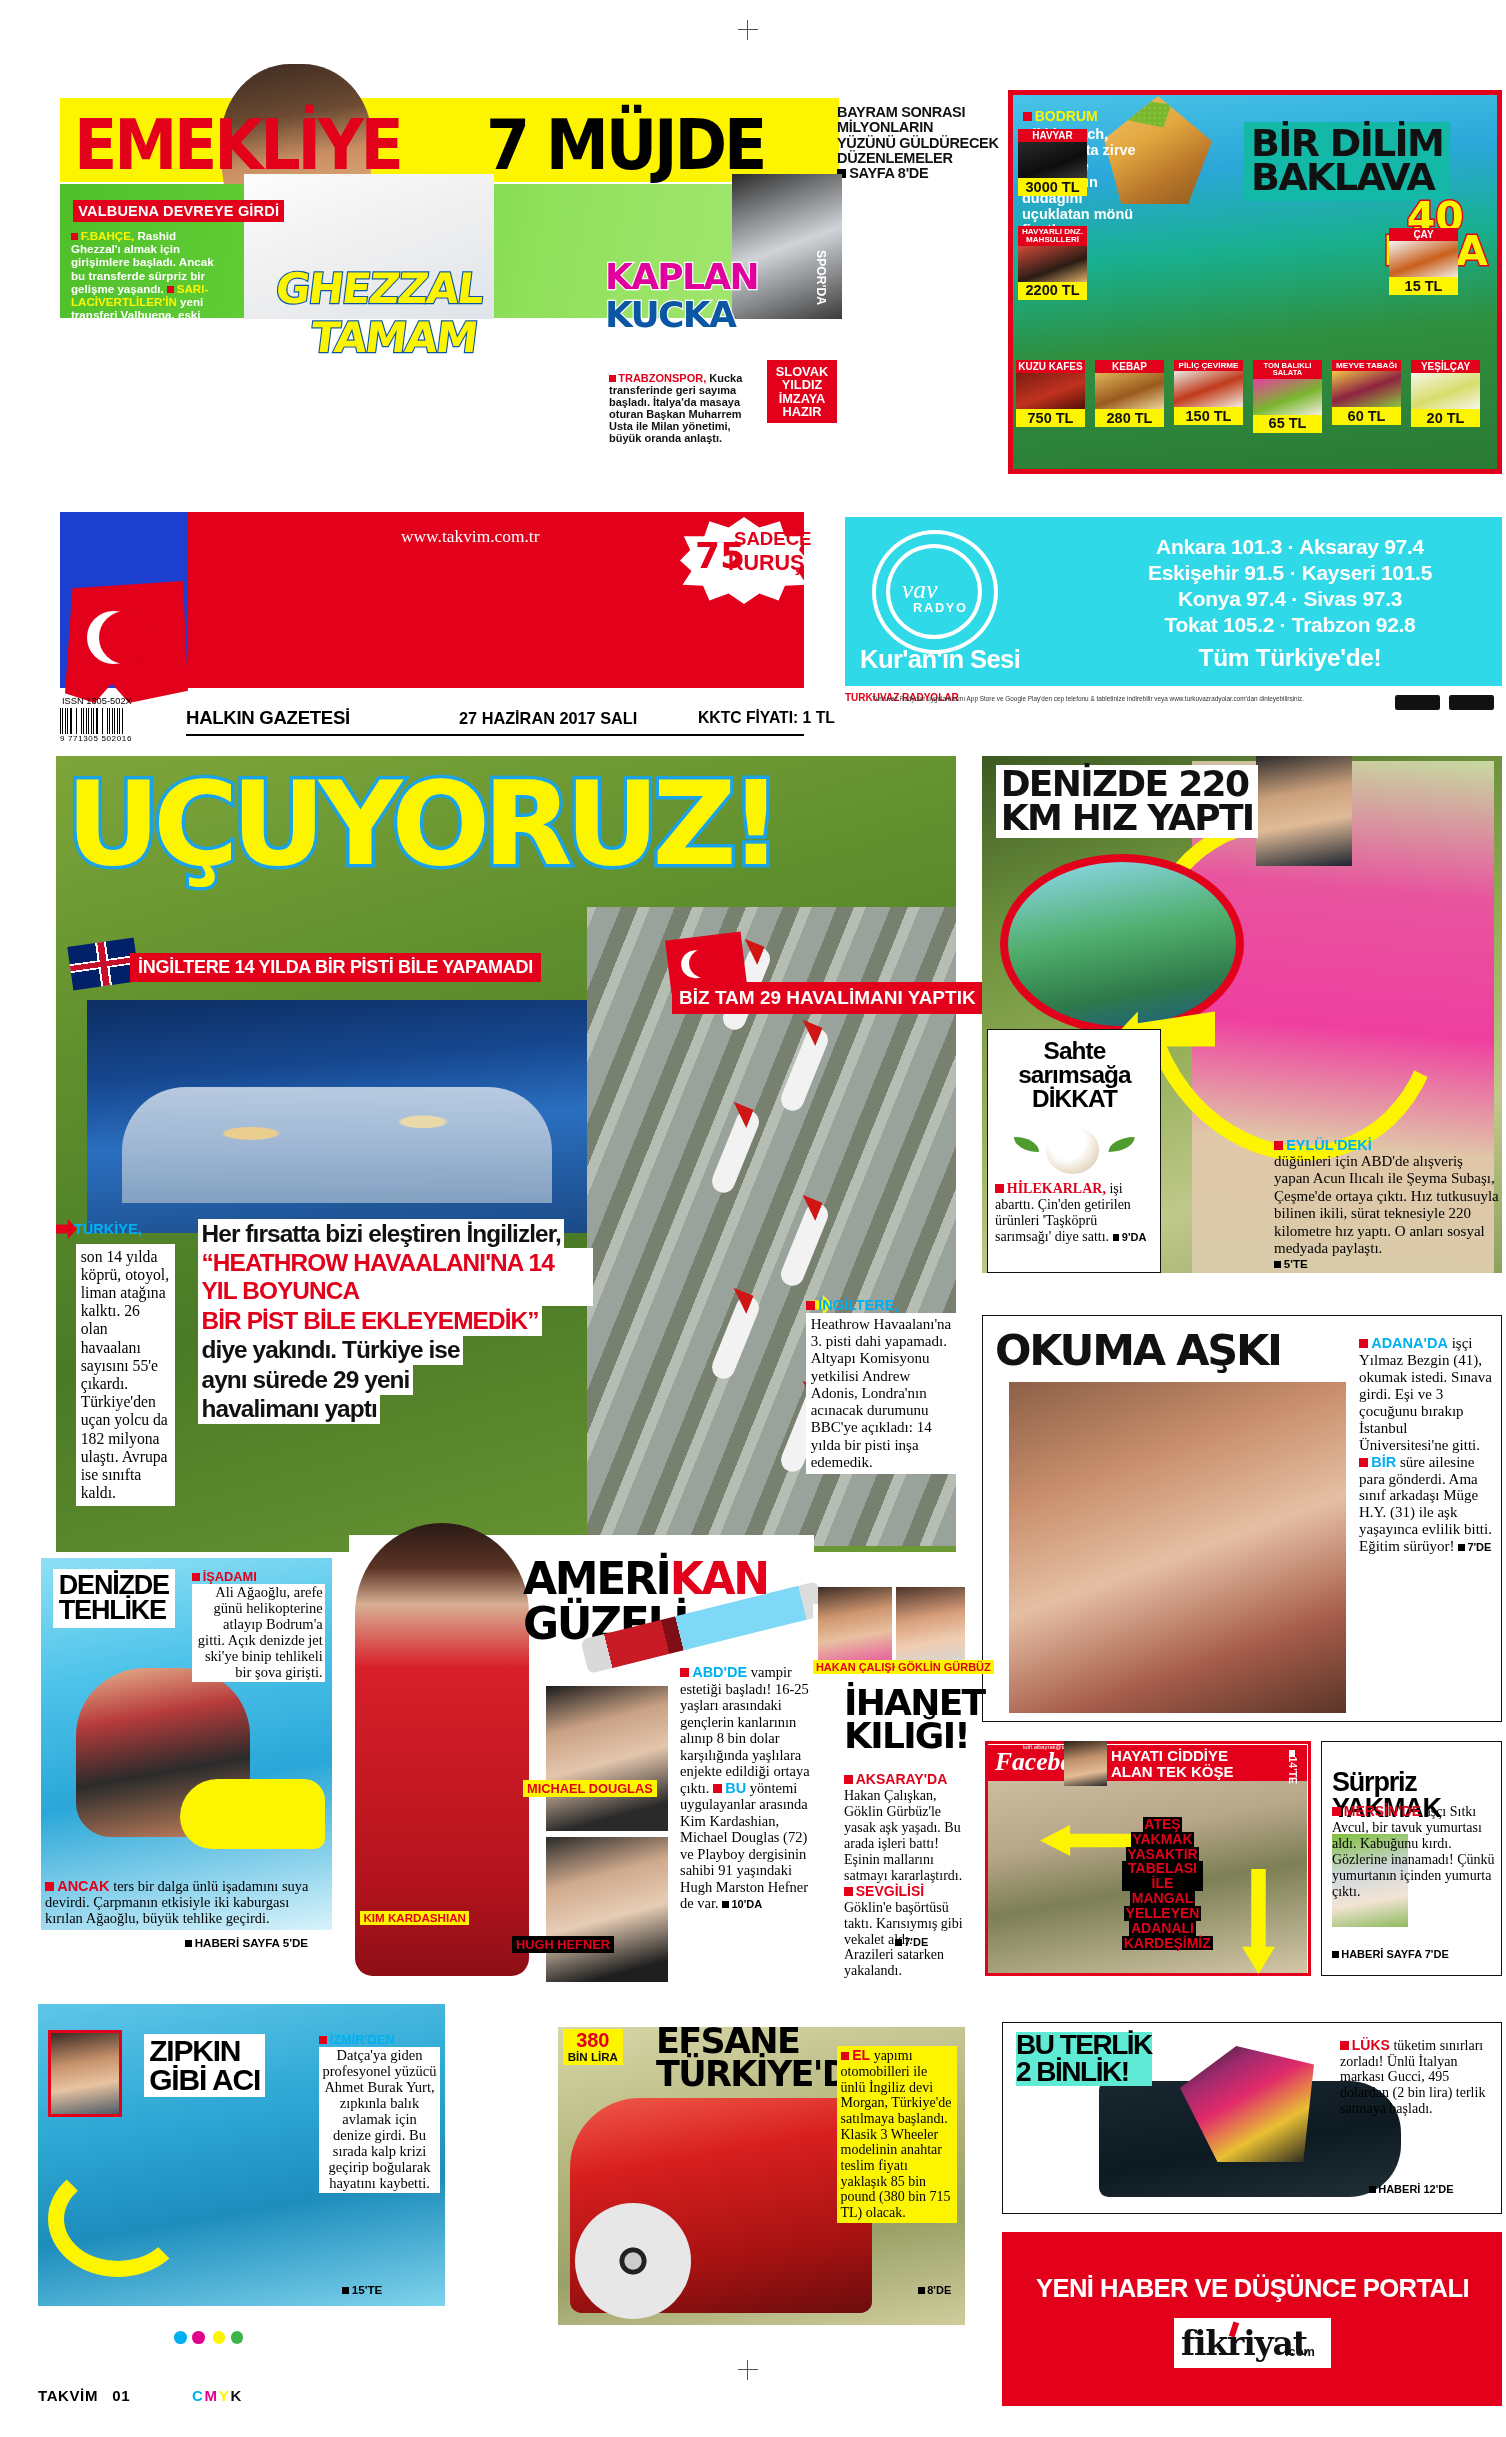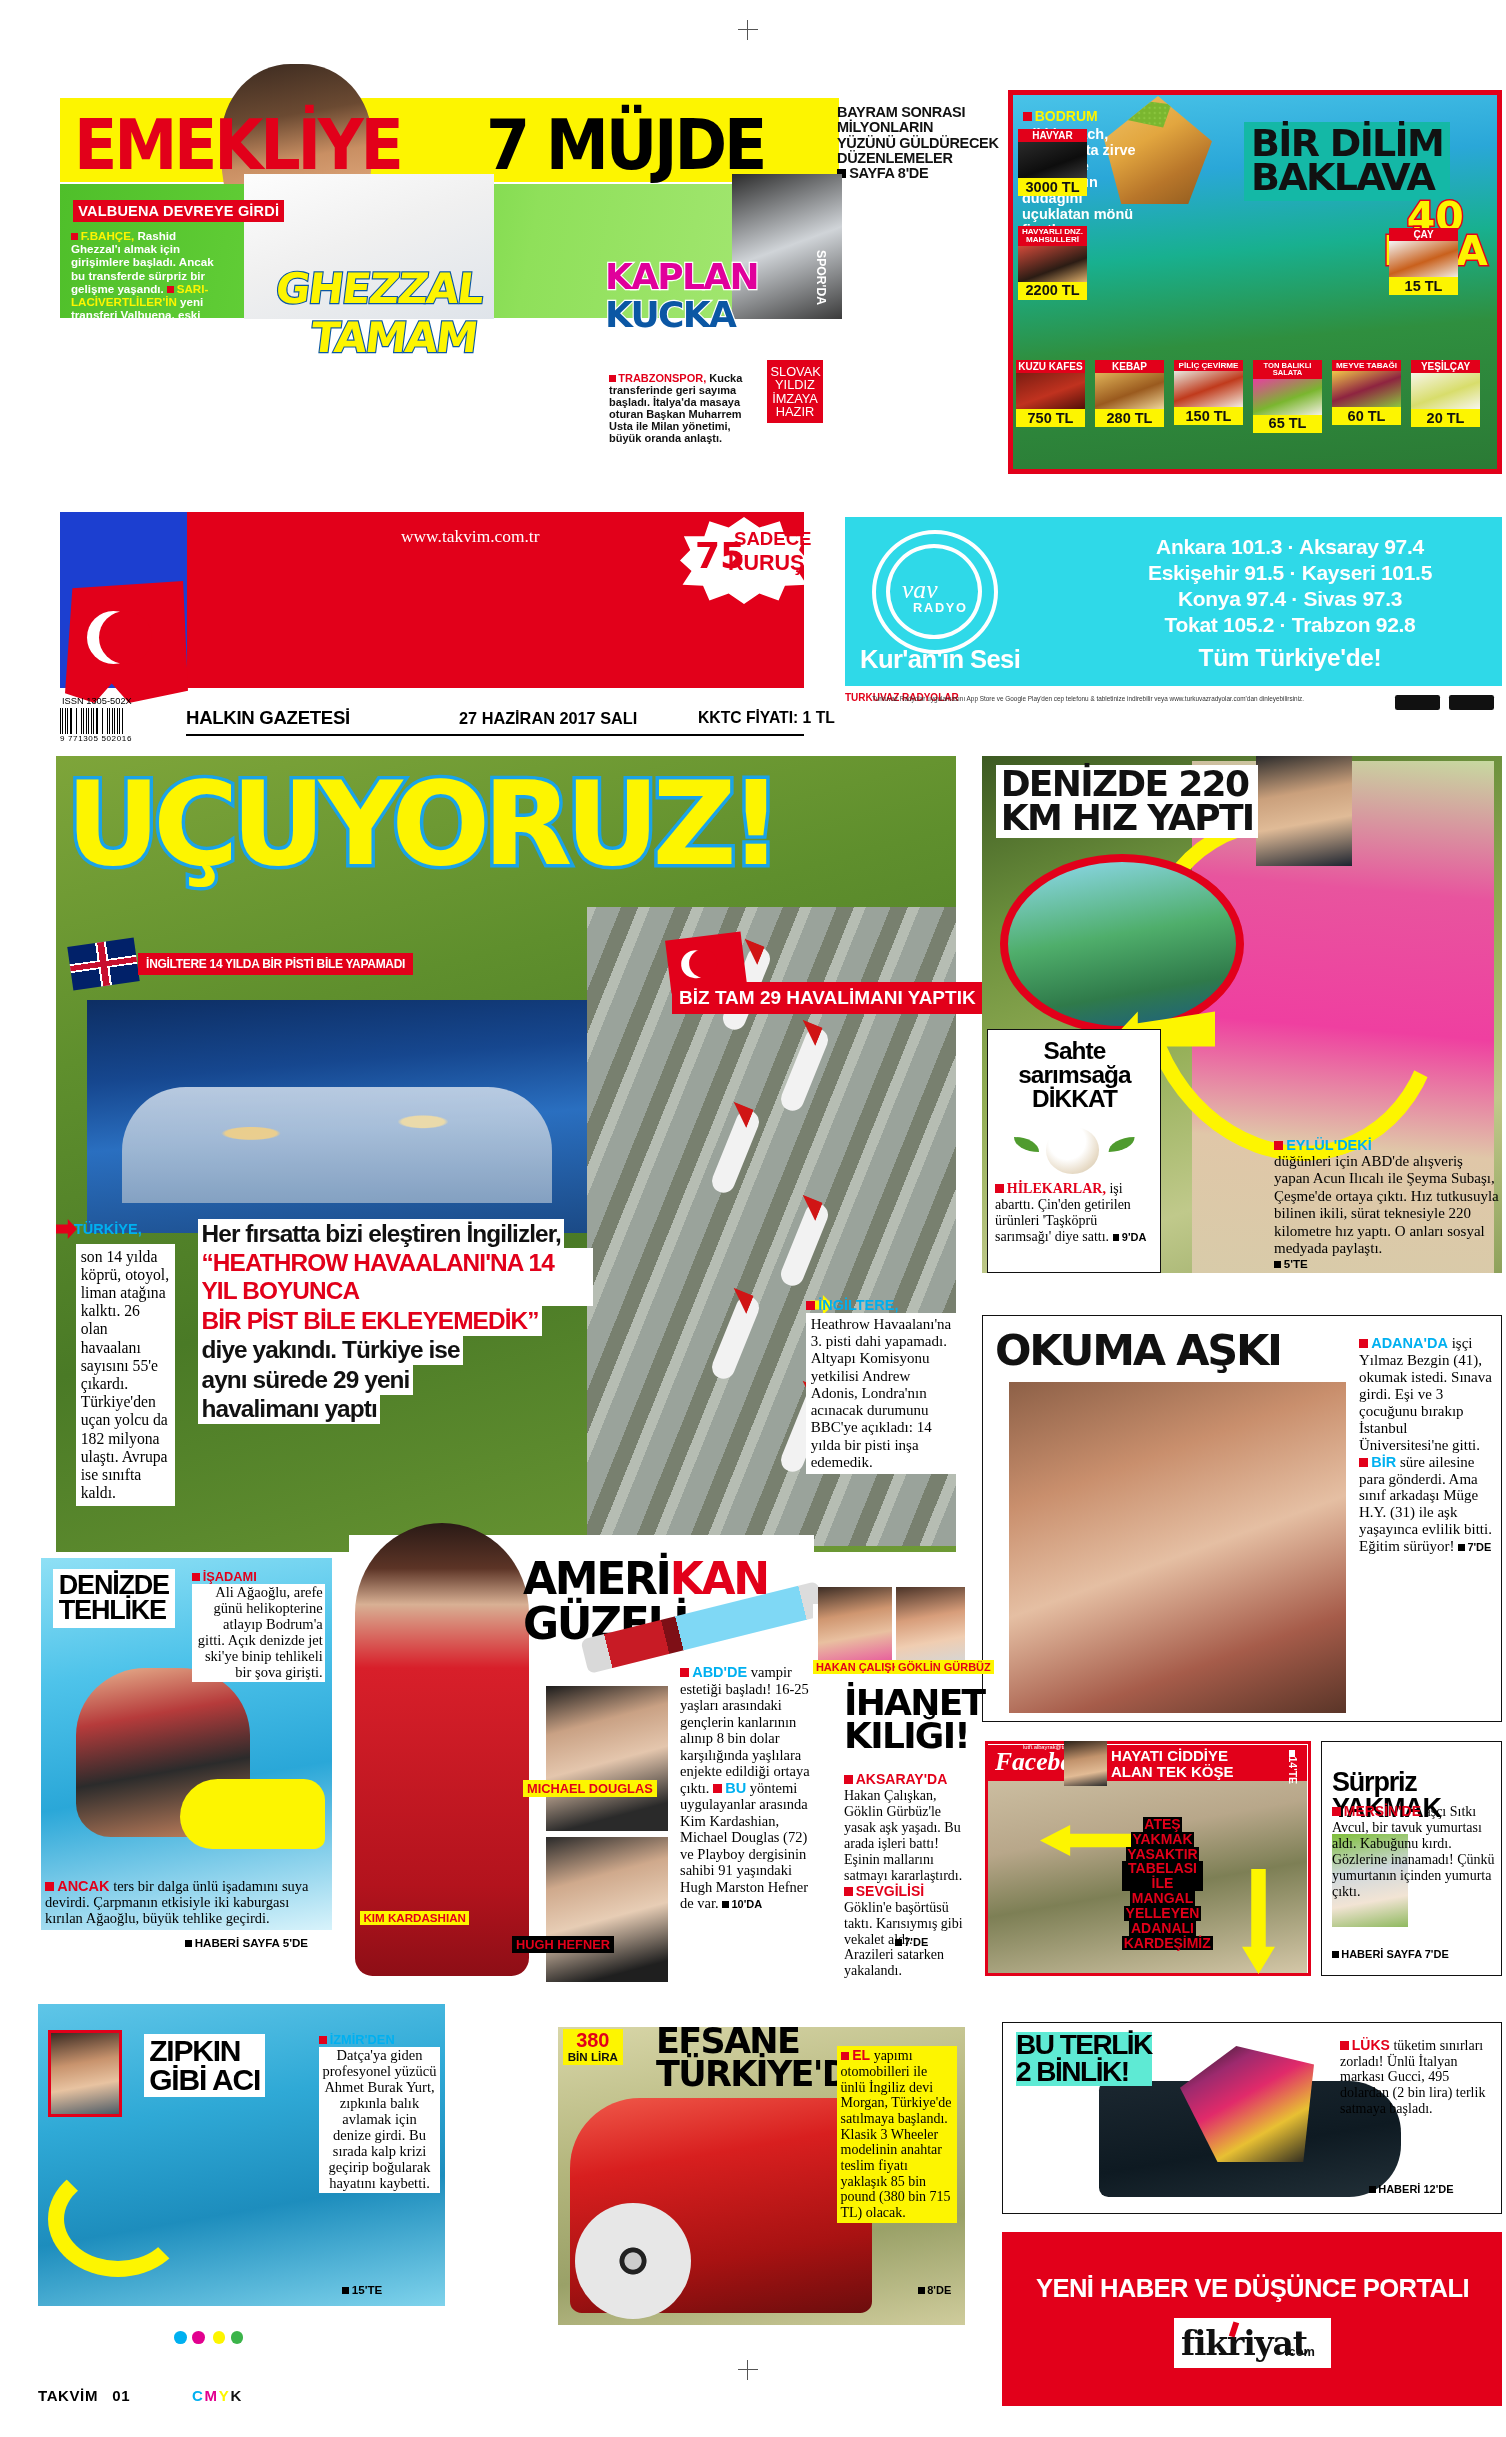--- a/index.html
+++ b/index.html
@@ -48,21 +48,21 @@
   #sportbody .hl { color:#fdf500; }
   #ghezzal { left:273px; top:264px; font-size:42px; font-weight:bold; color:#fdf500;
      font-family:"DejaVu Sans",sans-serif; letter-spacing:-1.7px; -webkit-text-stroke:2.3px #0b57a4; paint-order:stroke fill;
      transform:skewX(-7deg); transform-origin:left; }
   #kaplan { left:605px; top:256px; font-size:36px; font-weight:bold; color:#e0009b;
      font-family:"DejaVu Sans",sans-serif; letter-spacing:-1.7px; -webkit-text-stroke:2.3px #fff; paint-order:stroke fill; }
   #kucka { left:605px; top:294px; font-size:36px; font-weight:bold; color:#0b57a4;
      font-family:"DejaVu Sans",sans-serif; letter-spacing:-1.7px; -webkit-text-stroke:2.3px #fff; paint-order:stroke fill; }
   #trabzontext { left:609px; top:372px; width:145px; font-size:11px; line-height:1.1; font-weight:bold; color:#111; }
   #trabzontext .hl{color:#e2001a;}
-  #slovak { left:767px; top:360px; width:56px; background:#e2001a; color:#fff; font-weight:normal;
+  #slovak { left:767px; top:360px; width:70px; background:#e2001a; color:#fff; font-weight:bold;
      font-size:12.8px; line-height:1.05; padding:4.7px 3.5px; text-align:center; }
   #sporda1 { left:169px; top:453px; font-size:11px; font-weight:bold; color:#fff; }
   #spordaside { left:814px; top:250px; font-size:12.2px; font-weight:bold; color:#fff; writing-mode:vertical-rl; }
 
   
   #baklavabox { left:1008px; top:90px; width:494px; height:384px; border:5.2px solid #e2001a;
      background:linear-gradient(175deg,#49c3e8 0%,#2aa7d8 22%,#18b08f 42%,#2f8f3f 64%,#2b7a35 100%); }
   #bodrumlabel { left:1023px; top:108px; font-size:14px; font-weight:bold; color:#fdf500; }
   #bodrumtext { left:1022px; top:127px; width:116px; font-size:14.5px; line-height:1.1; color:#fff; font-weight:600; }
   #birdilim { left:1244px; top:122px; background:#14b8a6; padding:3.5px 7px 5.8px; }
@@ -136,22 +136,22 @@
      background:linear-gradient(#012169,#012169); transform:rotate(-8deg);
      box-shadow:inset 0 0 0 0 #fff; }
   #ukflag:before{content:"";position:absolute;inset:0;
      background:
        linear-gradient(90deg,transparent 42%,#fff 42% 58%,transparent 58%),
        linear-gradient(0deg,transparent 40%,#fff 40% 60%,transparent 60%);}
   #ukflag:after{content:"";position:absolute;inset:0;
      background:
        linear-gradient(90deg,transparent 45%,#c8102e 45% 55%,transparent 55%),
        linear-gradient(0deg,transparent 44%,#c8102e 44% 56%,transparent 56%);}
-  #ingilterebar { left:138px; top:953px; background:#e2001a; color:#fff; font-weight:bold;
-     font-size:12px; padding:4.1px 8.1px; letter-spacing:-0.3px; }
+  #ingilterebar { left:130px; top:953px; background:#e2001a; color:#fff; font-weight:bold;
+     font-size:18px; padding:4.1px 8.1px; letter-spacing:-0.3px; }
   #trflag { left:668px; top:936px; width:76px; height:53px; background:#e2001a; transform:rotate(-7deg); }
   #trflag:before{content:"";position:absolute;left:12.8px;top:12.8px;width:28px;height:28px;border-radius:50%;background:#fff;}
   #trflag:after{content:"";position:absolute;left:21px;top:12.8px;width:28px;height:28px;border-radius:50%;background:#e2001a;}
   #biztam { left:672px; top:982px; background:#e2001a; color:#fff; font-weight:bold; font-size:19px;
      line-height:1.02; padding:5.8px 7px 7px; }
   #terminalimg { left:87px; top:1000px; width:500px; height:233px;
      background:linear-gradient(175deg,#0d2e63 0%,#16478f 30%,#2a6fc0 55%,#1b4a86 100%); }
   #terminalimg:after{content:"";position:absolute;left:35px;top:87px;width:430px;height:116px;
      background:radial-gradient(ellipse at 30% 40%,#ffd98a 0 6%,transparent 7%),
                 radial-gradient(ellipse at 70% 30%,#ffe6a8 0 5%,transparent 6%),

